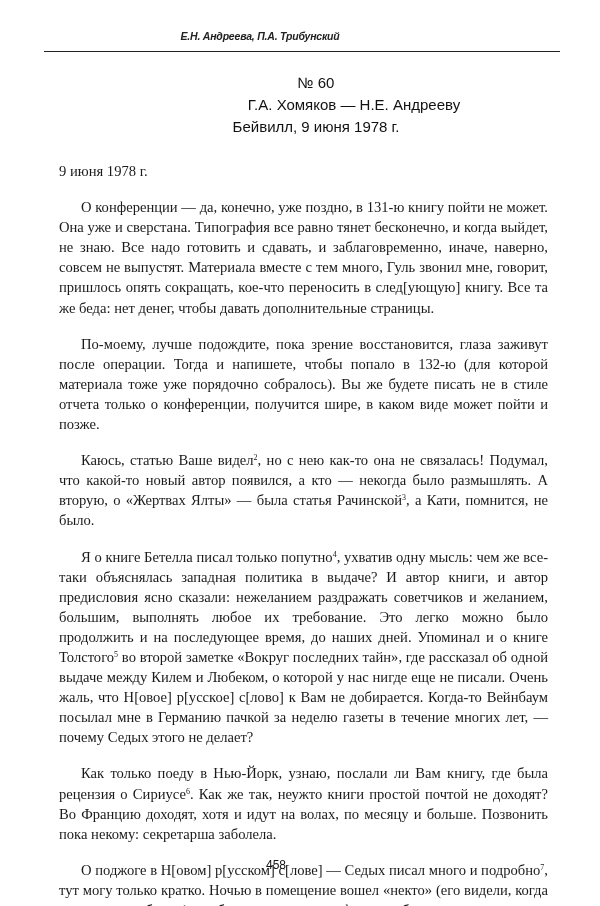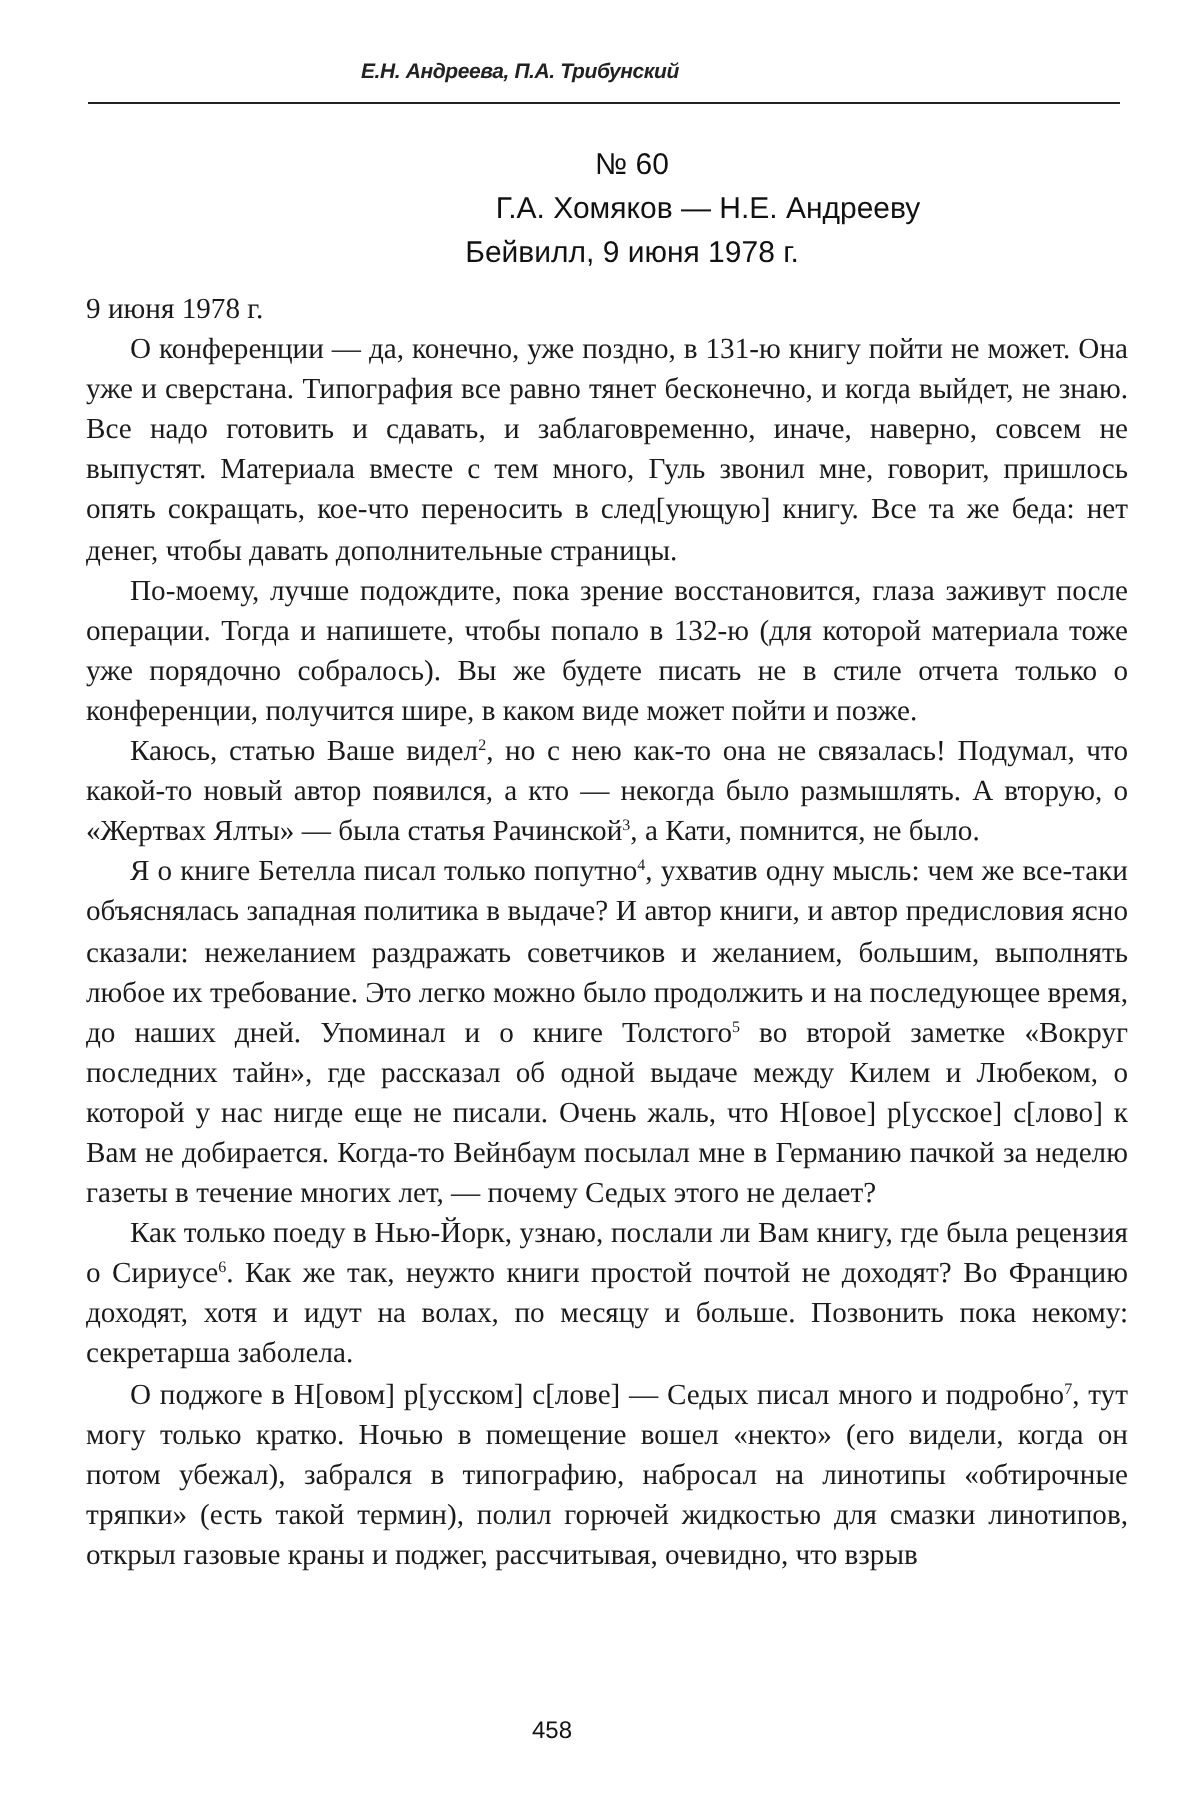--- a/index.html
+++ b/index.html
@@ -15,21 +15,21 @@
     font-family: "Liberation Sans", sans-serif; font-size: 15px; color: #111; margin-left: 16px;
   }
   .h1 { top: 74px; }
   .h2 { top: 96px; padding-left: 38px; }
   .h3 { top: 118px; }
   .body {
     position: absolute; top: 145px; left: 43px; width: 521px;
     font-family: "Liberation Serif", serif; font-size: 14.6px; line-height: 20.1px;
     text-align: justify; color: #1a1a1a;
   }
-  .body p { margin: 0; }
+  .body p { margin: 16px; }
   .date { text-align: left; }
   .salutation { text-align: center; padding-left: 30px; }
   .indent { text-indent: 22px; }
   sup { font-size: 8px; line-height: 0; vertical-align: 5px; }
   .page-number {
     position: absolute; top: 858px; left: 0; width: 552px; text-align: center;
     font-family: "Liberation Sans", sans-serif; font-size: 12px; color: #111;
   }
 </style>
 </head>

